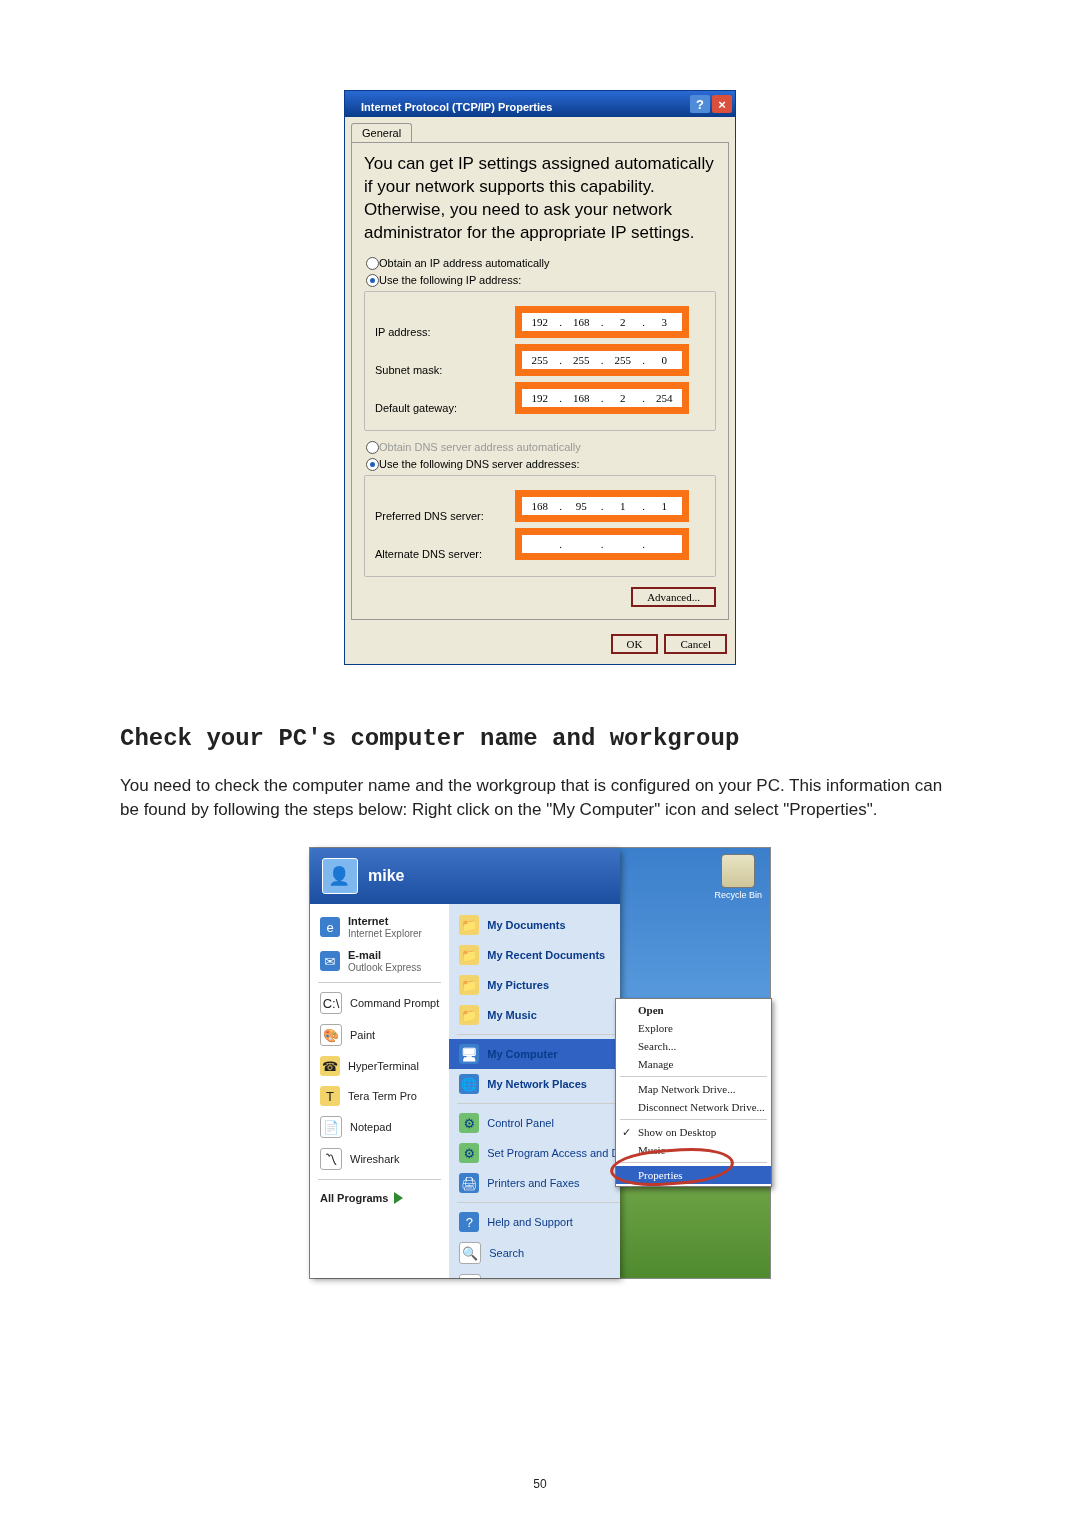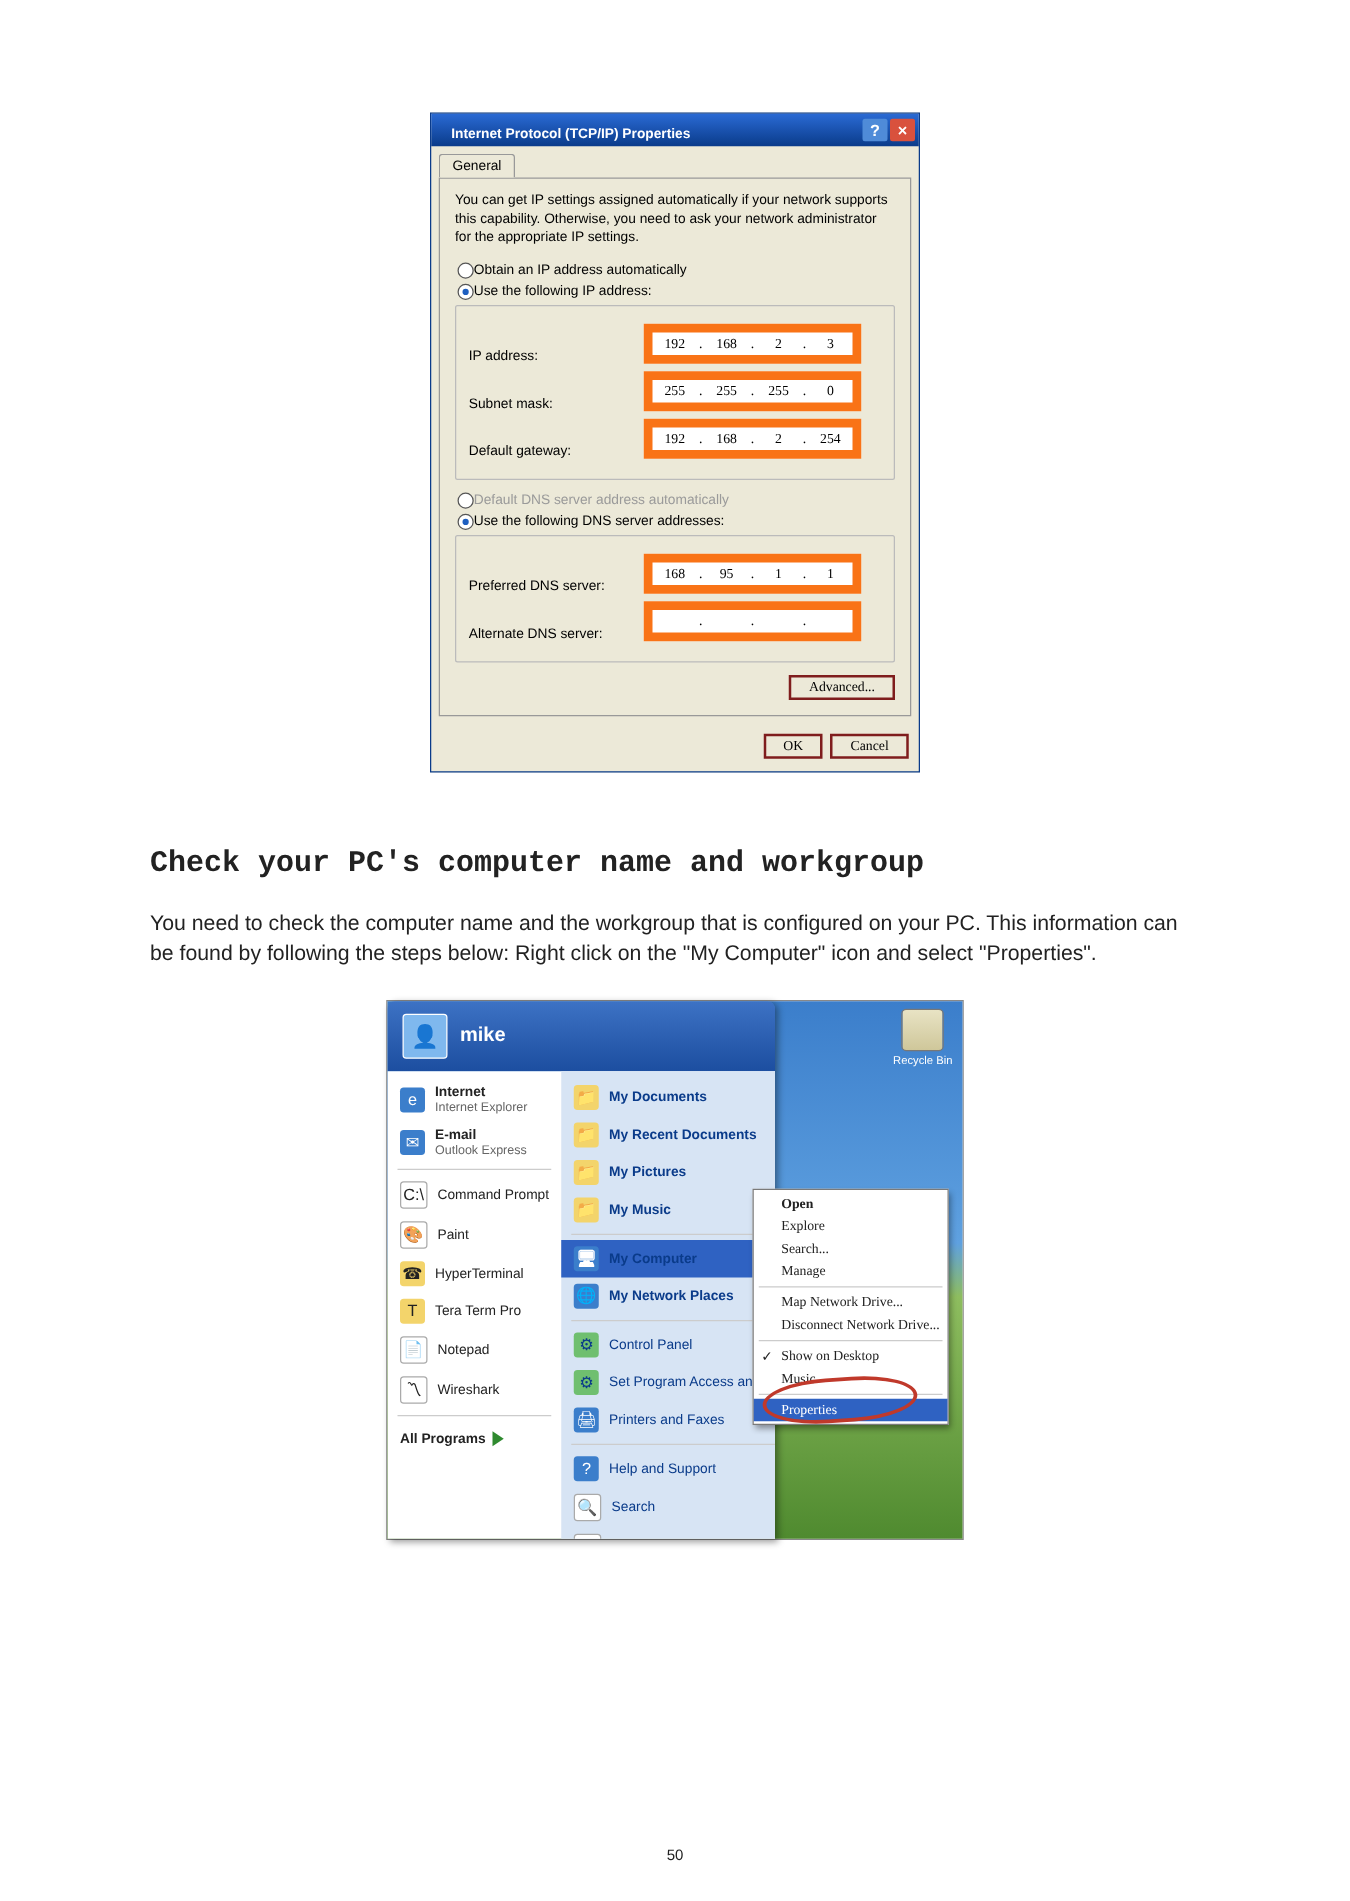--- a/index.html
+++ b/index.html
@@ -7,21 +7,21 @@
   
   .tcpip{width:390px;margin:0 auto;border:1px solid #0a3b8a;background:#ece9d8;font-family:Tahoma,Arial,sans-serif;font-size:11px;color:#000}
   .title-bar{display:flex;align-items:flex-end;background:linear-gradient(#2a6ad4,#0a3b8a);color:#fff;font-weight:700;padding:4px 3px 4px 16px;font-size:11px}
   .title-bar .spacer{flex:1}
   .tb-btn{width:20px;height:18px;margin-left:2px;display:flex;align-items:center;justify-content:center;font-weight:700;font-size:13px;border-radius:2px}
   .tb-help{background:#4f8bd8;color:#fff}
   .tb-close{background:#d9513d;color:#fff}
   .tab-strip{display:flex;padding:6px 6px 0 6px}
   .tab{background:#ece9d8;border:1px solid #999;border-bottom:none;padding:3px 10px;font-size:11px;border-radius:3px 3px 0 0}
   .pane{border:1px solid #999;margin:0 6px 6px 6px;padding:10px 12px 12px 12px;background:#ece9d8}
-  .intro{font-size:11px;line-height:1.35;margin-bottom:12px}
+  .intro{font-size:17px;line-height:1.35;margin-bottom:12px}
   .radio{display:flex;align-items:center;gap:0;margin:2px 0 4px 2px;font-size:11px}
   .radio .r{width:11px;height:11px;border:1px solid #555;border-radius:50%;display:inline-flex;align-items:center;justify-content:center;background:#fff}
   .radio .r.sel::after{content:"";width:5px;height:5px;border-radius:50%;background:#1e5fc0}
   .group{border:1px solid #bbb;border-radius:2px;padding:8px 10px 10px 10px;margin-bottom:10px}
   .iprow{display:flex;align-items:flex-end;margin:6px 0}
   .iprow label{flex:0 0 140px;font-size:11px}
   .ipbox{flex:0 0 160px;border:7px solid #f97316;background:#fff;height:18px;display:flex;align-items:center;font-family:Tahoma;font-size:11px}
   .ipbox .oct{flex:1;text-align:center}
   .ipbox .dot{width:6px;text-align:center}
   .btn-row{display:flex;justify-content:flex-end;gap:6px;padding:8px 8px 10px 0}
@@ -48,21 +48,21 @@
   .li.sel{background:#2f62c2;color:#fff;font-weight:700}
   .li .ico{width:20px;height:20px;border-radius:3px;flex:0 0 20px;display:flex;align-items:center;justify-content:center;font-size:13px}
   .li .sub{font-size:10px;color:#666}
   .sep{height:1px;background:#ccc;margin:4px 8px}
   .sm-right .sys{color:#0a3b8a;font-weight:700}
   .sm-right .link{color:#0a3b8a}
   .all{font-weight:700;display:flex;align-items:center;gap:6px;padding:8px 10px}
   .all .tri{width:0;height:0;border-top:6px solid transparent;border-bottom:6px solid transparent;border-left:9px solid #2f8a2f}
 
   
-  .ctx{position:absolute;left:292px;top:150px;width:155px;background:#fff;border:1px solid #7a7a7a;box-shadow:2px 3px 5px rgba(0,0,0,.4);font-size:11px;font-family:Tahoma;padding:2px 0}
+  .ctx{position:absolute;left:305px;top:150px;width:155px;background:#fff;border:1px solid #7a7a7a;box-shadow:2px 3px 5px rgba(0,0,0,.4);font-size:11px;font-family:Tahoma;padding:2px 0}
   .ctx .ci{padding:3px 10px 3px 22px;white-space:nowrap;position:relative}
   .ctx .ci.sel{background:#2f62c2;color:#fff}
   .ctx .csep{height:1px;background:#ccc;margin:3px 4px}
   .ctx .chk::before{content:"✓";position:absolute;left:6px}
   .ring{position:absolute;border:3px solid #c0392b;border-radius:50%/60%;width:118px;height:30px;left:300px;top:301px;transform:rotate(-4deg);pointer-events:none}
 
   
   .ic-blue{background:#3b7ecb;color:#fff}
   .ic-yel{background:#f3d46b}
   .ic-grn{background:#6fbf6f}
@@ -128,21 +128,21 @@
               <span class="dot">.</span>
             <span class="oct">2</span>
               <span class="dot">.</span>
             <span class="oct">254</span>
           </div>
         </div>
       </div>
 
       <div class="radio" style="color:#9a9a9a">
         <span class="r"></span>
-        <span>Default DNS server address automatically</span>
+        <span>Obtain DNS server address automatically</span>
       </div>
       <div class="radio">
         <span class="r sel"></span>
         <span>Use the following DNS server addresses:</span>
       </div>
       <div class="group">
         <div class="iprow">
           <label>Preferred DNS server:</label>
           <div class="ipbox">
             <span class="oct">168</span>

